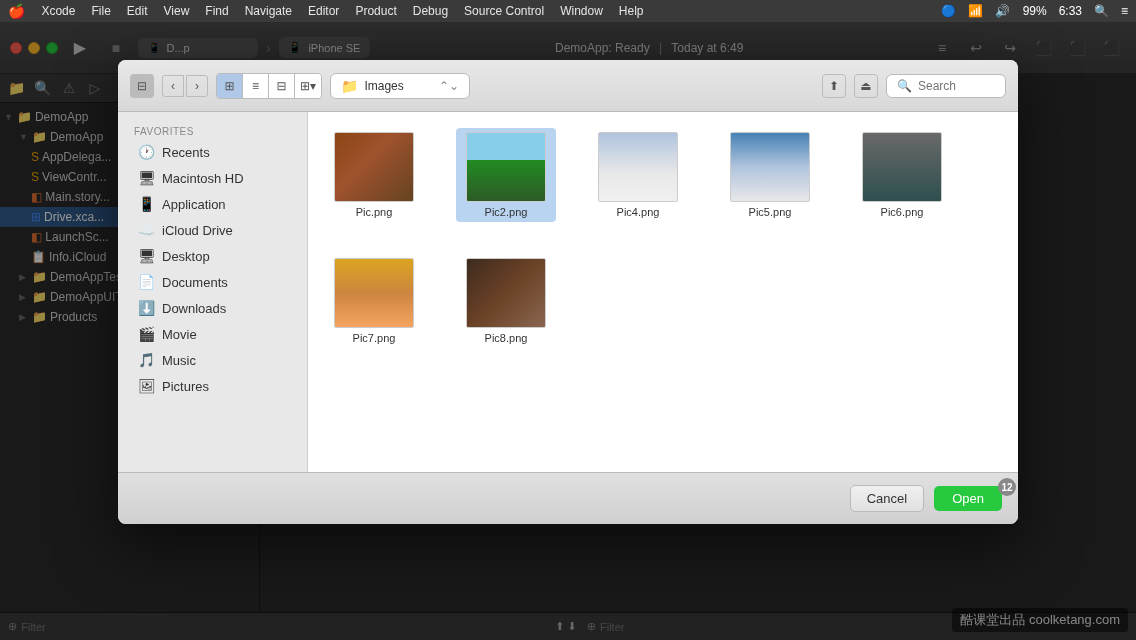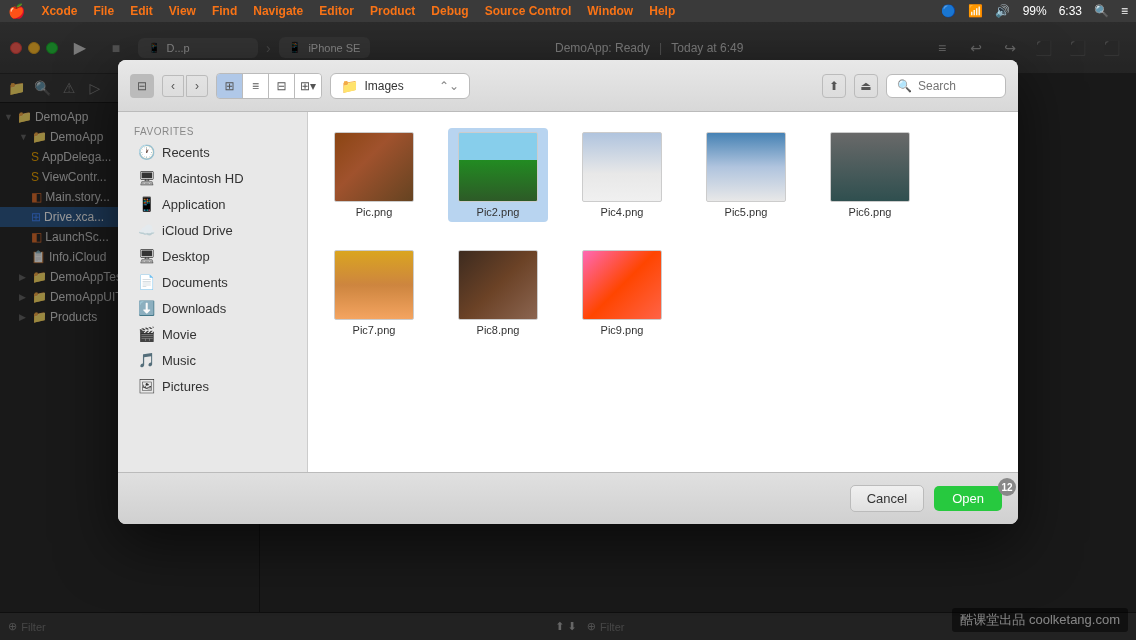--- a/index.html
+++ b/index.html
@@ -21,21 +21,21 @@
       display: flex;
       align-items: center;
       padding: 0 8px;
       gap: 16px;
       color: #fff;
       font-size: 12px;
       position: relative;
       z-index: 100;
     }
     .menubar-apple { font-size: 14px; }
-    .menubar-item { font-size: 12px; font-weight: 700; color: #f97316; cursor: pointer; }
+    .menubar-item { font-size: 12px; font-weight: 400; color: #e5e5e5; cursor: pointer; }
     .menubar-right {
       margin-left: auto;
       display: flex;
       align-items: center;
       gap: 12px;
       font-size: 12px;
     }
 
     
     .xcode-toolbar {
@@ -406,21 +406,21 @@
     .dialog-files {
       flex: 1;
       background: #fff;
       padding: 16px;
       overflow-y: auto;
     }
 
     .file-grid {
       display: flex;
       flex-wrap: wrap;
-      gap: 24px;
+      gap: 32px;
       align-content: flex-start;
     }
 
     .file-item {
       display: flex;
       flex-direction: column;
       align-items: center;
       width: 100px;
       cursor: pointer;
       padding: 4px;
@@ -785,24 +785,20 @@
             <span class="file-name">Pic6.png</span>
           </div>
           <div class="file-item">
             <div class="file-thumbnail img-giraffe"></div>
             <span class="file-name">Pic7.png</span>
           </div>
           <div class="file-item">
             <div class="file-thumbnail img-coffee"></div>
             <span class="file-name">Pic8.png</span>
           </div>
-          <div class="file-item">
-            <div class="file-thumbnail img-berries"></div>
-            <span class="file-name">Pic9.png</span>
-          </div>
         </div>
       </div>
     </div>
 
     <div class="dialog-bottom">
       <button class="cancel-btn">Cancel</button>
       <div class="open-btn-wrapper">
         <button class="open-btn">Open</button>
         <div class="open-count-badge">12</div>
       </div>

